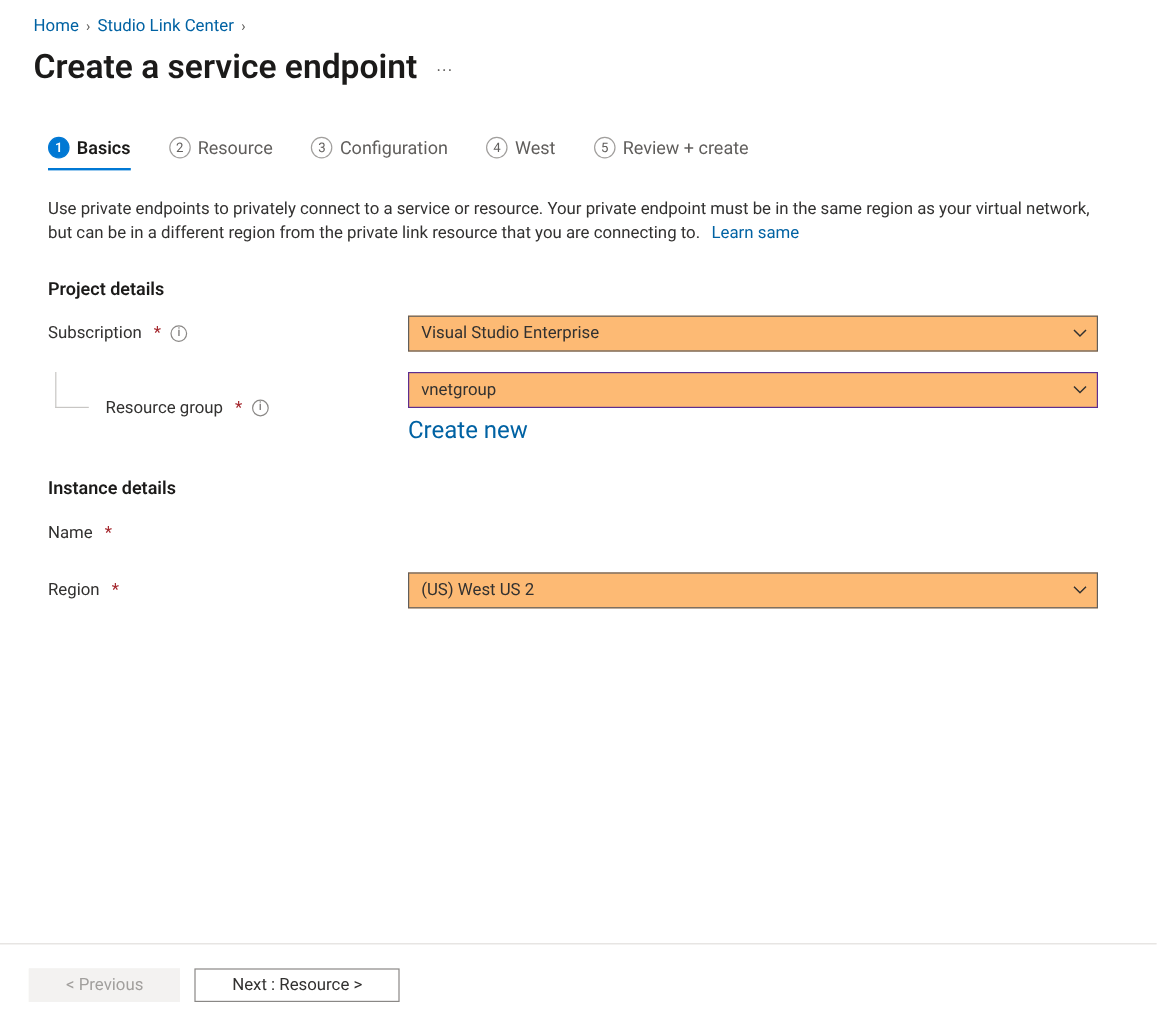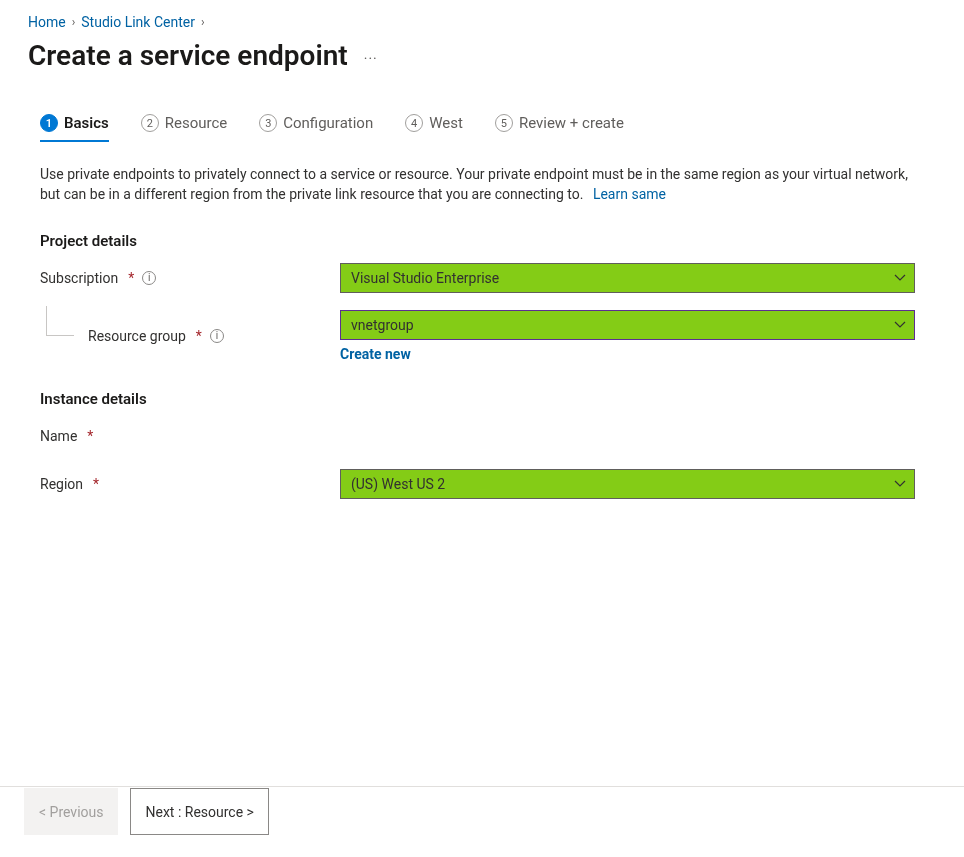--- a/index.html
+++ b/index.html
@@ -158,21 +158,21 @@
       position: relative;
     }
     .control {
       width: 100%;
       height: 30px;
       border: 1px solid #605e5c;
       padding: 0 30px 0 10px;
       font-size: 14px;
       font-family: inherit;
       color: #323130;
-      background: #84cc16;
+      background: #fdba74;
       outline: none;
     }
     .control.selected-border { border-color: #5c2e91; }
     .control-wrapper { position: relative; }
     .chevron-down {
       position: absolute;
       right: 8px;
       top: 50%;
       transform: translateY(-50%);
       pointer-events: none;
@@ -180,45 +180,44 @@
     .chevron-down svg { display: block; }
     .valid-check {
       position: absolute;
       right: 8px;
       top: 50%;
       transform: translateY(-50%);
       color: #107c10;
     }
     .create-new-link {
       color: #0062a3;
-      font-size: 14px;
+      font-size: 20px;
       margin-top: 6px;
       display: inline-block;
       cursor: pointer;
-      font-weight: bold;
     }
 
     
     .footer-divider {
       position: absolute;
       left: 0;
       right: 0;
       bottom: 70px;
       border-top: 1px solid #e1dfdd;
     }
     .footer {
       position: absolute;
       left: 24px;
       bottom: 22px;
       display: flex;
       gap: 12px;
     }
     .btn {
-      height: 47px;
-      padding: 0 14px;
+      height: 28px;
+      padding: 0 30px;
       font-size: 14px;
       border: 1px solid #8a8886;
       background: #fff;
       cursor: pointer;
       font-family: inherit;
       color: #323130;
     }
     .btn.prev {
       background: #f3f2f1;
       border-color: #f3f2f1;

